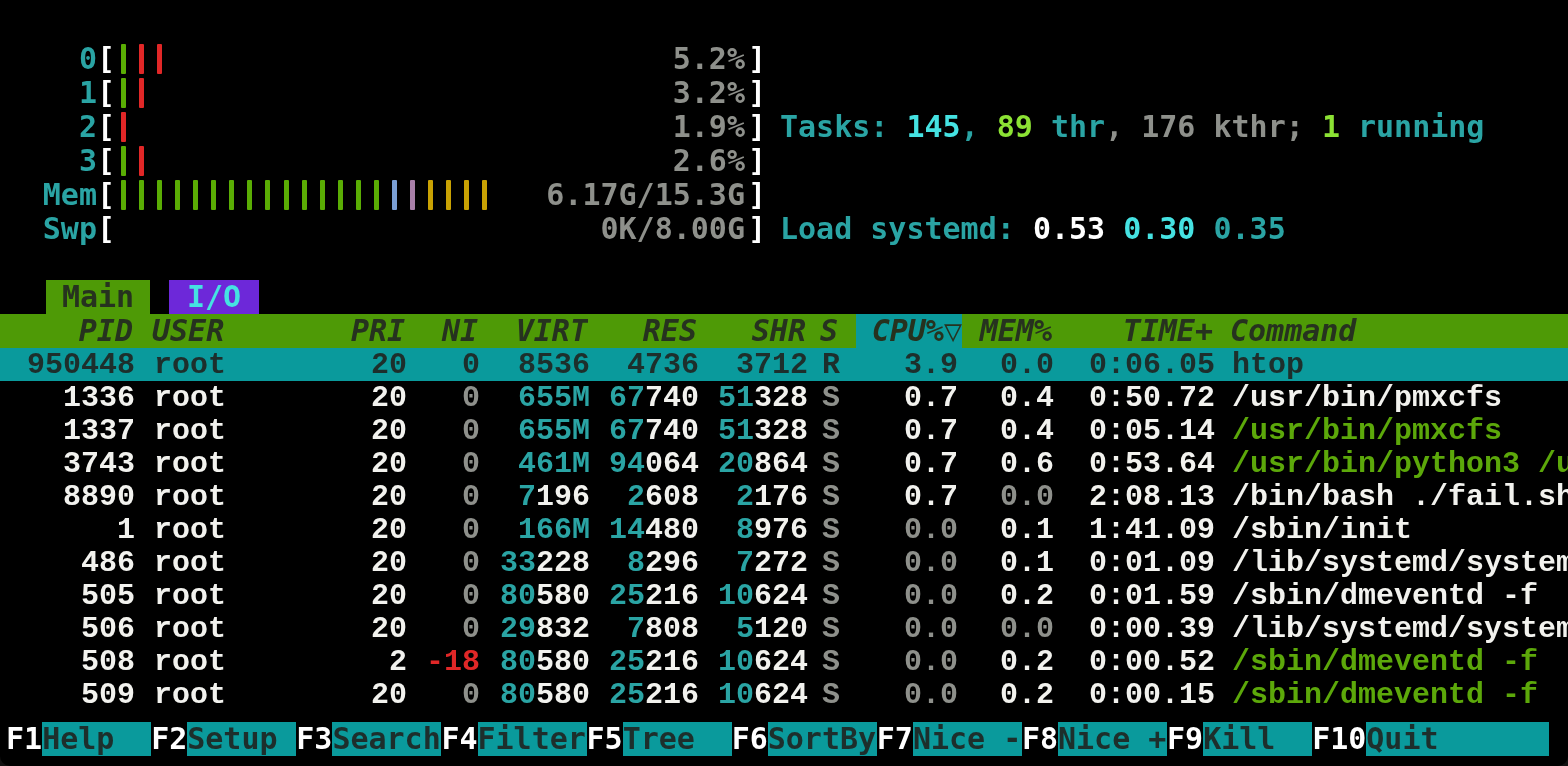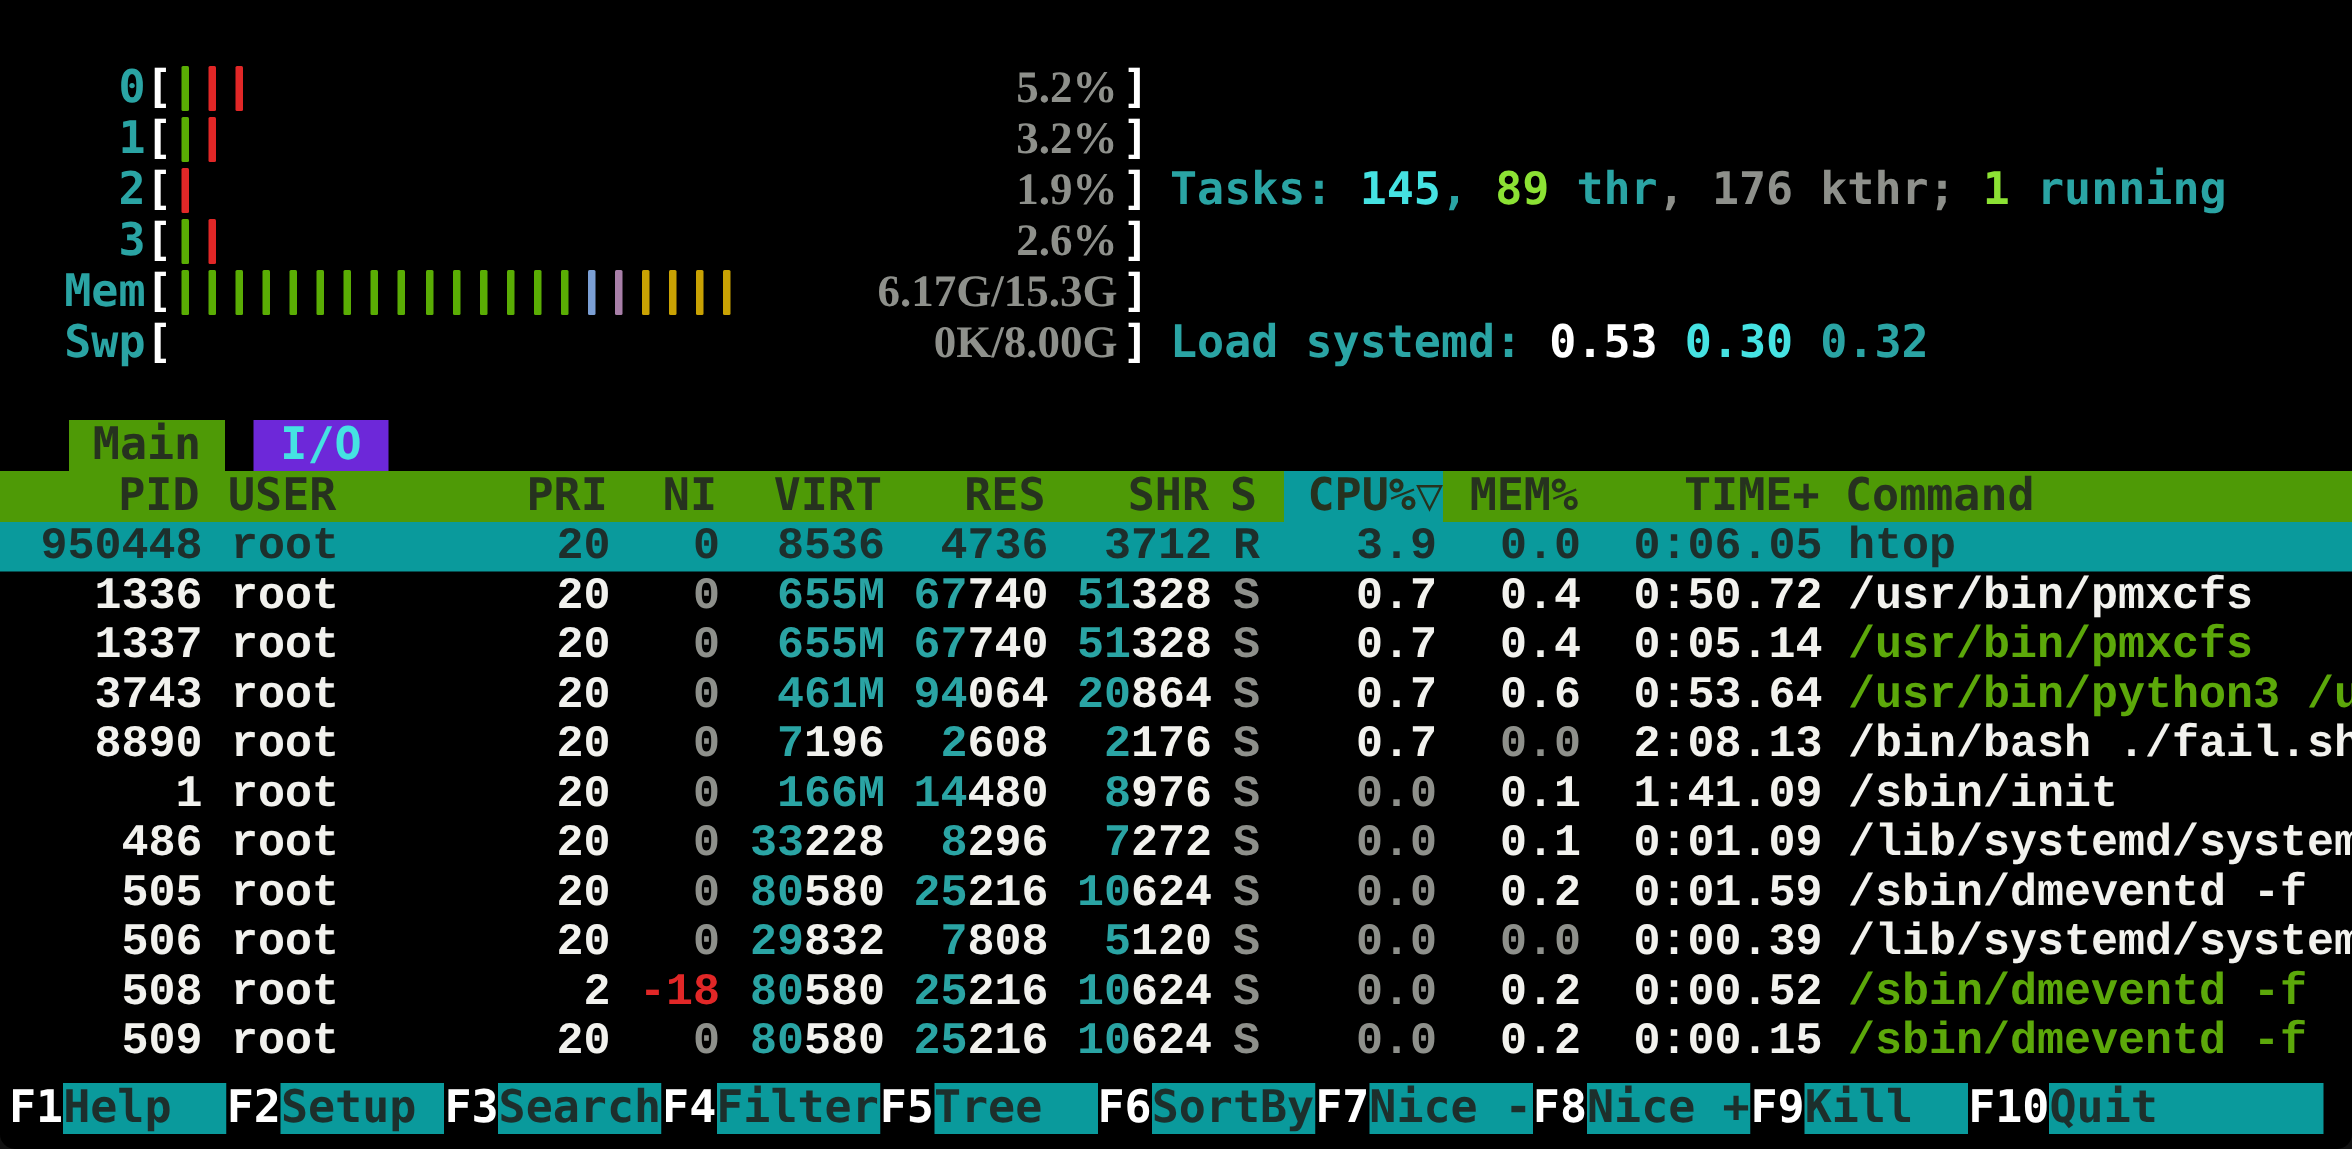--- a/index.html
+++ b/index.html
@@ -25,34 +25,34 @@
   .c-red{color:#e12727}
   .c-memhi{color:#2aa4a4}
 
   
   #meters{position:absolute;top:42px;left:6px;}
   .meter{display:flex;height:34px;}
   .meter .mlabel{display:inline-block;width:91px;text-align:right;color:#2aa4a4;}
   .meter .br{display:inline-block;width:18px;color:#fff;}
   .meter .mbar{position:relative;display:inline-block;width:633px;}
   .meter .tick{position:absolute;top:2px;width:5px;height:30px;border-radius:1px;}
-  .meter .mval{position:absolute;right:3px;top:0;color:#8e908b;font-family:Liberation Serif, serif;}
+  .meter .mval{position:absolute;right:3px;top:0;color:#8e908b;}
 
   
   #summary{position:absolute;top:42px;left:780px;}
   #summary .sline{height:34px;}
 
   
   #tabs{position:absolute;top:280px;left:6px;height:34px;}
   .tab{display:inline-block;height:34px;text-align:center;cursor:default;}
   .tab-main{margin-left:40px;width:104px;background:#4e9a06;color:#26321f;}
   .tab-io{margin-left:19px;width:90px;background:#6d28d9;color:#45e2e2;}
 
   
-  #thead{position:absolute;top:314px;left:0;width:1568px;height:34px;background:#4e9a06;color:#26321f;display:flex;padding-left:6px;box-sizing:border-box;}
+  #thead{position:absolute;top:314px;left:0;width:1568px;height:34px;background:#4e9a06;color:#26321f;display:flex;padding-left:6px;box-sizing:border-box;font-style:italic;}
   #rows{position:absolute;top:348px;left:0;width:1568px;}
   .prow{display:flex;height:33px;padding-left:8px;box-sizing:border-box;font-family:Liberation Mono, monospace;}
   .prow.selected{background:#0a9a9c;}
   .prow.selected span{color:#1d2f2c !important;}
   .cell{display:inline-block;overflow:hidden;}
   .c-pid {width:127px;text-align:right;}
   .c-user{width:218px;text-align:left;padding-left:19px;box-sizing:border-box;}
   .c-pri {width:54px;text-align:right;}
   .c-ni  {width:73px;text-align:right;}
   .c-virt{width:110px;text-align:right;}
@@ -73,20 +73,20 @@
   .flabel{color:#1d2f2c;background:#0a9a9c;width:109px;overflow:hidden;}
   .flabel-last{width:183px;}
 </style>
 </head>
 <body>
 
 <div id="terminal">
   <div id="meters"><div class="meter"><span class="mlabel">0</span><span class="br">[</span><span class="mbar"><span class="tick" style="left: 6px; background: rgb(90, 173, 4);"></span><span class="tick" style="left: 24.06px; background: rgb(225, 39, 39);"></span><span class="tick" style="left: 42.12px; background: rgb(225, 39, 39);"></span><span class="mval">5.2%</span></span><span class="br">]</span></div><div class="meter"><span class="mlabel">1</span><span class="br">[</span><span class="mbar"><span class="tick" style="left: 6px; background: rgb(90, 173, 4);"></span><span class="tick" style="left: 24.06px; background: rgb(225, 39, 39);"></span><span class="mval">3.2%</span></span><span class="br">]</span></div><div class="meter"><span class="mlabel">2</span><span class="br">[</span><span class="mbar"><span class="tick" style="left: 6px; background: rgb(225, 39, 39);"></span><span class="mval">1.9%</span></span><span class="br">]</span></div><div class="meter"><span class="mlabel">3</span><span class="br">[</span><span class="mbar"><span class="tick" style="left: 6px; background: rgb(90, 173, 4);"></span><span class="tick" style="left: 24.06px; background: rgb(225, 39, 39);"></span><span class="mval">2.6%</span></span><span class="br">]</span></div><div class="meter"><span class="mlabel">Mem</span><span class="br">[</span><span class="mbar"><span class="tick" style="left: 6px; background: rgb(90, 173, 4);"></span><span class="tick" style="left: 24.06px; background: rgb(90, 173, 4);"></span><span class="tick" style="left: 42.12px; background: rgb(90, 173, 4);"></span><span class="tick" style="left: 60.18px; background: rgb(90, 173, 4);"></span><span class="tick" style="left: 78.24px; background: rgb(90, 173, 4);"></span><span class="tick" style="left: 96.3px; background: rgb(90, 173, 4);"></span><span class="tick" style="left: 114.36px; background: rgb(90, 173, 4);"></span><span class="tick" style="left: 132.42px; background: rgb(90, 173, 4);"></span><span class="tick" style="left: 150.48px; background: rgb(90, 173, 4);"></span><span class="tick" style="left: 168.54px; background: rgb(90, 173, 4);"></span><span class="tick" style="left: 186.6px; background: rgb(90, 173, 4);"></span><span class="tick" style="left: 204.66px; background: rgb(90, 173, 4);"></span><span class="tick" style="left: 222.72px; background: rgb(90, 173, 4);"></span><span class="tick" style="left: 240.78px; background: rgb(90, 173, 4);"></span><span class="tick" style="left: 258.84px; background: rgb(90, 173, 4);"></span><span class="tick" style="left: 276.9px; background: rgb(123, 159, 212);"></span><span class="tick" style="left: 294.96px; background: rgb(168, 127, 168);"></span><span class="tick" style="left: 313.02px; background: rgb(201, 162, 3);"></span><span class="tick" style="left: 331.08px; background: rgb(201, 162, 3);"></span><span class="tick" style="left: 349.14px; background: rgb(201, 162, 3);"></span><span class="tick" style="left: 367.2px; background: rgb(201, 162, 3);"></span><span class="mval">6.17G/15.3G</span></span><span class="br">]</span></div><div class="meter"><span class="mlabel">Swp</span><span class="br">[</span><span class="mbar"><span class="mval">0K/8.00G</span></span><span class="br">]</span></div></div>
   <div id="summary">
     <div class="sline" id="tasks-line"><span class="c-cyan">Tasks: </span><span class="c-cyanBright">145</span><span class="c-cyan">, </span><span class="c-greenBright">89</span><span class="c-cyan"> thr</span><span class="c-gray">, </span><span class="c-gray">176</span><span class="c-gray"> kthr; </span><span class="c-greenBright">1</span><span class="c-cyan"> running</span></div>
-    <div class="sline" id="load-line"><span class="c-cyan">Load systemd: </span><span class="c-white">0.53</span><span class="c-cyan"> </span><span class="c-cyanBright">0.30</span><span class="c-cyan"> </span><span class="c-cyan">0.32</span></div>
+    <div class="sline" id="load-line"><span class="c-cyan">Load systemd: </span><span class="c-white">0.53</span><span class="c-cyan"> </span><span class="c-cyanBright">0.30</span><span class="c-cyan"> </span><span class="c-cyan">0.35</span></div>
     <div class="sline" id="uptime-line"><span class="c-cyan">Uptime: </span><span class="c-cyanBright">06:18:42</span></div>
   </div>
   <div id="tabs"><span class="tab tab-main">Main</span><span class="tab tab-io">I/O</span></div>
   <div id="thead"><span class="cell c-pid">PID</span><span class="cell c-user">USER</span><span class="cell c-pri">PRI</span><span class="cell c-ni">NI</span><span class="cell c-virt">VIRT</span><span class="cell c-res">RES</span><span class="cell c-shr">SHR</span><span class="cell c-s">S</span><span class="cell c-cpu">CPU%▽</span><span class="cell c-mem">MEM%</span><span class="cell c-time">TIME+</span><span class="cell c-cmd">Command</span></div>
   <div id="rows"><div class="prow selected"><span class="cell c-pid">950448</span><span class="cell c-user">root</span><span class="cell c-pri">20</span><span class="c-gray cell c-ni">0</span><span class="cell c-virt"><span class="c-memhi">8</span><span>536</span></span><span class="cell c-res"><span class="c-memhi">4</span><span>736</span></span><span class="cell c-shr"><span class="c-memhi">3</span><span>712</span></span><span class="c-gray cell c-s">R</span><span class="cell c-cpu">3.9</span><span class="c-gray cell c-mem">0.0</span><span class="cell c-time">0:06.05</span><span class="cell c-cmd">htop</span></div><div class="prow"><span class="cell c-pid">1336</span><span class="cell c-user">root</span><span class="cell c-pri">20</span><span class="c-gray cell c-ni">0</span><span class="cell c-virt"><span class="c-memhi">655M</span></span><span class="cell c-res"><span class="c-memhi">67</span><span>740</span></span><span class="cell c-shr"><span class="c-memhi">51</span><span>328</span></span><span class="c-gray cell c-s">S</span><span class="cell c-cpu">0.7</span><span class="cell c-mem">0.4</span><span class="cell c-time">0:50.72</span><span class="cell c-cmd">/usr/bin/pmxcfs</span></div><div class="prow"><span class="cell c-pid">1337</span><span class="cell c-user">root</span><span class="cell c-pri">20</span><span class="c-gray cell c-ni">0</span><span class="cell c-virt"><span class="c-memhi">655M</span></span><span class="cell c-res"><span class="c-memhi">67</span><span>740</span></span><span class="cell c-shr"><span class="c-memhi">51</span><span>328</span></span><span class="c-gray cell c-s">S</span><span class="cell c-cpu">0.7</span><span class="cell c-mem">0.4</span><span class="cell c-time">0:05.14</span><span class="c-green cell c-cmd">/usr/bin/pmxcfs</span></div><div class="prow"><span class="cell c-pid">3743</span><span class="cell c-user">root</span><span class="cell c-pri">20</span><span class="c-gray cell c-ni">0</span><span class="cell c-virt"><span class="c-memhi">461M</span></span><span class="cell c-res"><span class="c-memhi">94</span><span>064</span></span><span class="cell c-shr"><span class="c-memhi">20</span><span>864</span></span><span class="c-gray cell c-s">S</span><span class="cell c-cpu">0.7</span><span class="cell c-mem">0.6</span><span class="cell c-time">0:53.64</span><span class="c-green cell c-cmd">/usr/bin/python3 /u</span></div><div class="prow"><span class="cell c-pid">8890</span><span class="cell c-user">root</span><span class="cell c-pri">20</span><span class="c-gray cell c-ni">0</span><span class="cell c-virt"><span class="c-memhi">7</span><span>196</span></span><span class="cell c-res"><span class="c-memhi">2</span><span>608</span></span><span class="cell c-shr"><span class="c-memhi">2</span><span>176</span></span><span class="c-gray cell c-s">S</span><span class="cell c-cpu">0.7</span><span class="c-gray cell c-mem">0.0</span><span class="cell c-time">2:08.13</span><span class="cell c-cmd">/bin/bash ./fail.sh</span></div><div class="prow"><span class="cell c-pid">1</span><span class="cell c-user">root</span><span class="cell c-pri">20</span><span class="c-gray cell c-ni">0</span><span class="cell c-virt"><span class="c-memhi">166M</span></span><span class="cell c-res"><span class="c-memhi">14</span><span>480</span></span><span class="cell c-shr"><span class="c-memhi">8</span><span>976</span></span><span class="c-gray cell c-s">S</span><span class="c-gray cell c-cpu">0.0</span><span class="cell c-mem">0.1</span><span class="cell c-time">1:41.09</span><span class="cell c-cmd">/sbin/init</span></div><div class="prow"><span class="cell c-pid">486</span><span class="cell c-user">root</span><span class="cell c-pri">20</span><span class="c-gray cell c-ni">0</span><span class="cell c-virt"><span class="c-memhi">33</span><span>228</span></span><span class="cell c-res"><span class="c-memhi">8</span><span>296</span></span><span class="cell c-shr"><span class="c-memhi">7</span><span>272</span></span><span class="c-gray cell c-s">S</span><span class="c-gray cell c-cpu">0.0</span><span class="cell c-mem">0.1</span><span class="cell c-time">0:01.09</span><span class="cell c-cmd">/lib/systemd/system</span></div><div class="prow"><span class="cell c-pid">505</span><span class="cell c-user">root</span><span class="cell c-pri">20</span><span class="c-gray cell c-ni">0</span><span class="cell c-virt"><span class="c-memhi">80</span><span>580</span></span><span class="cell c-res"><span class="c-memhi">25</span><span>216</span></span><span class="cell c-shr"><span class="c-memhi">10</span><span>624</span></span><span class="c-gray cell c-s">S</span><span class="c-gray cell c-cpu">0.0</span><span class="cell c-mem">0.2</span><span class="cell c-time">0:01.59</span><span class="cell c-cmd">/sbin/dmeventd -f</span></div><div class="prow"><span class="cell c-pid">506</span><span class="cell c-user">root</span><span class="cell c-pri">20</span><span class="c-gray cell c-ni">0</span><span class="cell c-virt"><span class="c-memhi">29</span><span>832</span></span><span class="cell c-res"><span class="c-memhi">7</span><span>808</span></span><span class="cell c-shr"><span class="c-memhi">5</span><span>120</span></span><span class="c-gray cell c-s">S</span><span class="c-gray cell c-cpu">0.0</span><span class="c-gray cell c-mem">0.0</span><span class="cell c-time">0:00.39</span><span class="cell c-cmd">/lib/systemd/system</span></div><div class="prow"><span class="cell c-pid">508</span><span class="cell c-user">root</span><span class="cell c-pri">2</span><span class="c-red cell c-ni">-18</span><span class="cell c-virt"><span class="c-memhi">80</span><span>580</span></span><span class="cell c-res"><span class="c-memhi">25</span><span>216</span></span><span class="cell c-shr"><span class="c-memhi">10</span><span>624</span></span><span class="c-gray cell c-s">S</span><span class="c-gray cell c-cpu">0.0</span><span class="cell c-mem">0.2</span><span class="cell c-time">0:00.52</span><span class="c-green cell c-cmd">/sbin/dmeventd -f</span></div><div class="prow"><span class="cell c-pid">509</span><span class="cell c-user">root</span><span class="cell c-pri">20</span><span class="c-gray cell c-ni">0</span><span class="cell c-virt"><span class="c-memhi">80</span><span>580</span></span><span class="cell c-res"><span class="c-memhi">25</span><span>216</span></span><span class="cell c-shr"><span class="c-memhi">10</span><span>624</span></span><span class="c-gray cell c-s">S</span><span class="c-gray cell c-cpu">0.0</span><span class="cell c-mem">0.2</span><span class="cell c-time">0:00.15</span><span class="c-green cell c-cmd">/sbin/dmeventd -f</span></div></div>
   <div id="fnbar"><span class="fitem"><span class="fkey">F1</span><span class="flabel">Help  </span></span><span class="fitem"><span class="fkey">F2</span><span class="flabel">Setup </span></span><span class="fitem"><span class="fkey">F3</span><span class="flabel">Search</span></span><span class="fitem"><span class="fkey">F4</span><span class="flabel">Filter</span></span><span class="fitem"><span class="fkey">F5</span><span class="flabel">Tree  </span></span><span class="fitem"><span class="fkey">F6</span><span class="flabel">SortBy</span></span><span class="fitem"><span class="fkey">F7</span><span class="flabel">Nice -</span></span><span class="fitem"><span class="fkey">F8</span><span class="flabel">Nice +</span></span><span class="fitem"><span class="fkey">F9</span><span class="flabel">Kill  </span></span><span class="fitem"><span class="fkey">F10</span><span class="flabel flabel-last">Quit</span></span></div>
 </div>
 
 </body></html>

